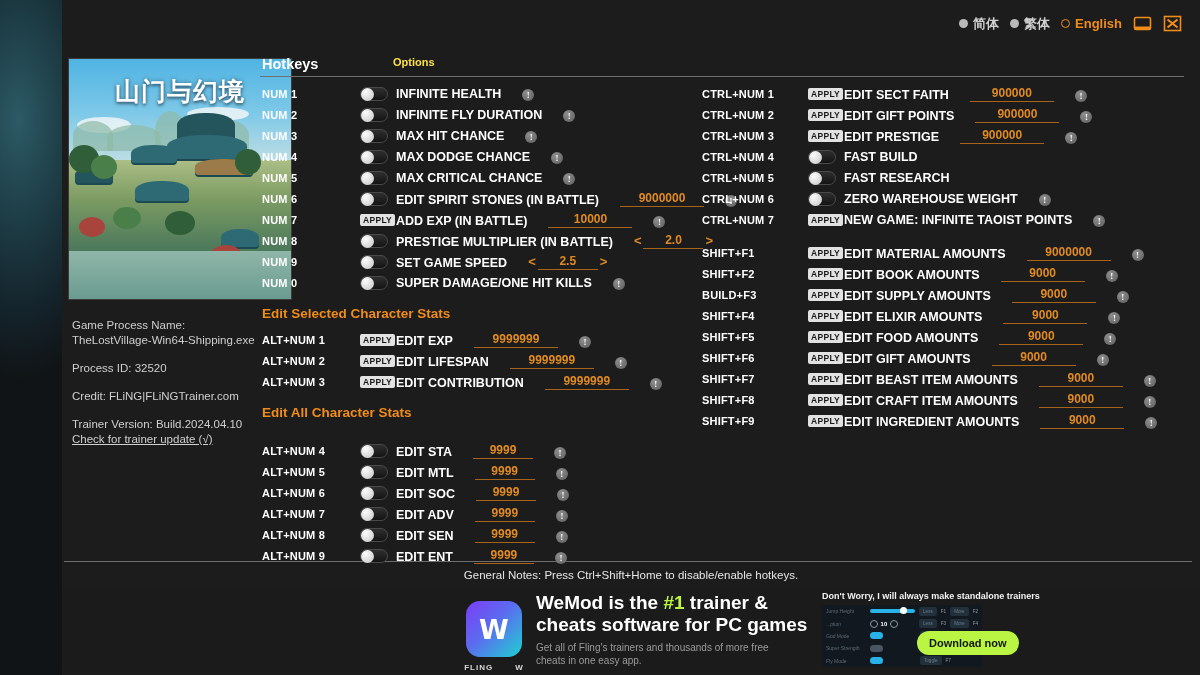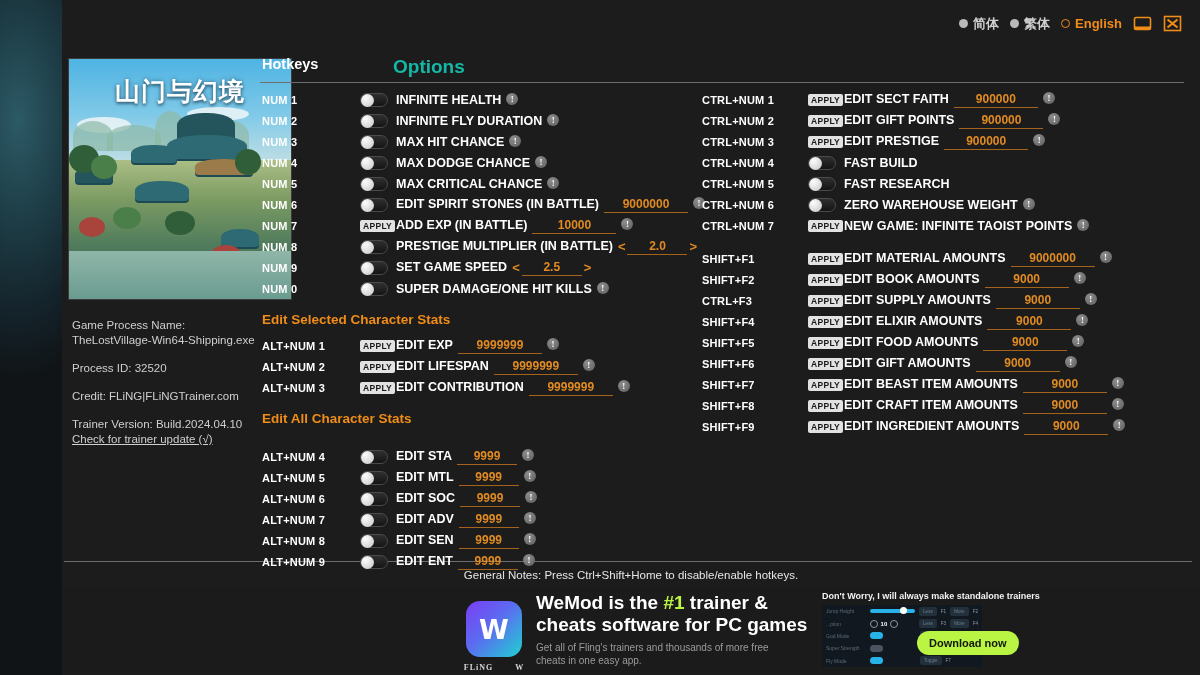--- a/index.html
+++ b/index.html
@@ -82,21 +82,21 @@
   #proc-info { padding: 18px 0 0 6px; color: #cfcfcf; font-size: 11.5px; line-height: 15px; }
   #proc-info .blk { margin-bottom: 13px; }
   #update-link { color:#cfcfcf; text-decoration: underline; cursor: pointer; }
   
   #main { flex: 1; min-width: 0; padding: 0 8px 0 0; position: relative; }
   #col-head {
     display:flex; padding: 6px 0 4px 0; border-bottom: 1px solid #6e6e6e;
     margin-right: 8px;
   }
   .colhead-h { width: 133px; color:#fff; font-size:14.5px; font-weight:bold; padding-left:2px;}
-  .colhead-o { color:#14b8a6; font-size:19px; font-weight:bold; }
+  .colhead-o { color:#fde047; font-size:11px; font-weight:bold; }
   #cols { display:flex; padding-top: 6px; }
   #colL { width: 440px; flex: none; }
   #colR { flex: 1; }
   .row { display:flex; align-items:center; height: 21px; }
   .hk {
     color:#ffffff; font-size:11px; font-weight:bold; flex:none;
     letter-spacing:.2px;
   }
   #colL .hk { width: 100px; padding-left:2px; }
   #colR .hk { width: 108px; padding-left:2px; }
@@ -111,21 +111,21 @@
     border-radius:50%; background: radial-gradient(circle at 35% 30%, #fdfdfd, #c4c4c4);
   }
   .apply {
     display:inline-block; background:#e2e2e2; color:#181818;
     font-size:8.5px; font-weight:bold; letter-spacing:.3px;
     padding:2px 3px 1px 3px; border-radius:2px; line-height:9px; cursor:pointer;
     font-family:"Liberation Sans", sans-serif;
   }
   .opt {
     color:#ffffff; font-size:12.5px; font-weight:bold; white-space:nowrap;
-    display:flex; align-items:flex-start; gap:5px;
+    display:flex; align-items:flex-end; gap:21px;
   }
   .info {
     display:inline-block; width:12px; height:12px; border-radius:50%;
     background: radial-gradient(circle at 35% 30%, #8d8d8d, #5e5e5e);
     color:#fff; font-size:9px; font-weight:bold; line-height:12px;
     text-align:center; flex:none; font-family:"Liberation Serif", serif;
     cursor:pointer;
   }
   .val {
     color:#e08a22; font-size:12px; font-weight:bold;
@@ -153,21 +153,21 @@
   }
   #ad-logo {
     width: 56px; height: 56px; border-radius: 14px; flex:none;
     background: linear-gradient(135deg,#7b3df5 0%, #5b6cf0 45%, #1fd1d1 100%);
     display:flex; align-items:center; justify-content:center; position:relative;
   }
   #ad-logo .wm { color:#fff; font-size:27px; font-weight:bold; line-height:27px; font-family:"DejaVu Sans", sans-serif; }
   #ad-fling {
     position:absolute; left:0; right:0; bottom:-15px; text-align:center;
     color:#d8d8d8; font-size:8px; font-weight:bold; letter-spacing:1px;
-    display:flex; align-items:center; justify-content:center; gap:22px;font-family:Liberation Serif, serif;
+    display:flex; align-items:center; justify-content:center; gap:22px;
   }
   #ad-text { padding-left: 14px; }
   #ad-head { color:#fff; font-size:19px; font-weight:bold; line-height:22px; white-space:nowrap;}
   #ad-head .hl { color:#b9f542; }
   #ad-sub { color:#9b9b9b; font-size:10px; line-height:13px; padding-top:5px; }
   #ad-tag {
     position:absolute; left:760px; top:4px; color:#f2f2f2;
     font-size:9px; font-weight:bold; white-space:nowrap;
   }
   #ad-shot {
@@ -640,21 +640,21 @@
             <span class="ctrl">
                 <span class="apply">APPLY</span>
               </span>
             <span class="opt">
               <span>EDIT BOOK AMOUNTS</span>
               <span class="val wide">9000</span>
               <span class="info">!</span>
             </span>
           </div>
           <div class="row">
-            <span class="hk">CTRL+F3</span>
+            <span class="hk">BUILD+F3</span>
             <span class="ctrl">
                 <span class="apply">APPLY</span>
               </span>
             <span class="opt">
               <span>EDIT SUPPLY AMOUNTS</span>
               <span class="val wide">9000</span>
               <span class="info">!</span>
             </span>
           </div>
           <div class="row">

